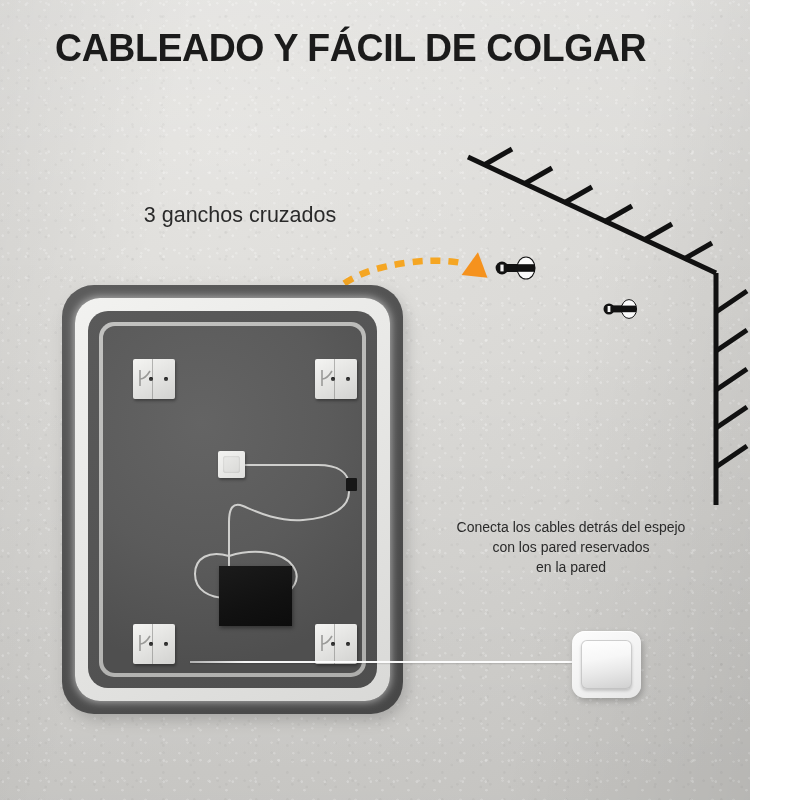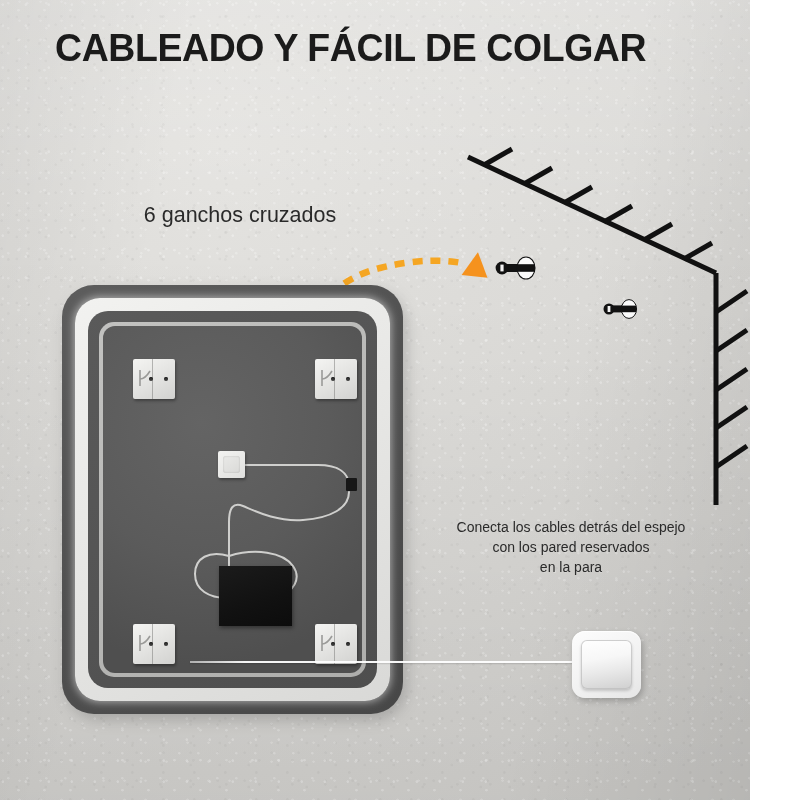--- a/index.html
+++ b/index.html
@@ -281,21 +281,21 @@
 
       <line x1="716" y1="312" x2="747" y2="291"></line>
       <line x1="716" y1="351" x2="747" y2="330"></line>
       <line x1="716" y1="390" x2="747" y2="369"></line>
       <line x1="716" y1="428" x2="747" y2="407"></line>
       <line x1="716" y1="467" x2="747" y2="446"></line>
     </g>
   </svg>
 
   <div class="caption" id="caption-hooks">
-    <div>6 ganchos cruzados</div>
+    <div>3 ganchos cruzados</div>
   </div>
 
   <svg id="hook-arrow-svg" viewBox="0 0 800 800" xmlns="http://www.w3.org/2000/svg">
     <path d="M 299 376 C 296 322, 330 280, 380 268 C 416 259, 446 259, 466 264" fill="none" stroke="#F5A623" stroke-width="6.5" stroke-dasharray="10 8" stroke-linecap="butt"></path>
     <polygon points="476,252 489,276 463,277" fill="#F5921E" transform="rotate(8 476 266)"></polygon>
   </svg>
 
   <svg class="screw" id="screw-primary" viewBox="0 0 43 30" xmlns="http://www.w3.org/2000/svg">
     <rect x="9" y="11" width="20" height="8" fill="#121212"></rect>
     <circle cx="8" cy="15" r="6.4" fill="#121212"></circle>
@@ -371,20 +371,20 @@
       <div id="cable-connector"></div>
       <div id="driver-box"></div>
     </div>
   </div>
 
   <div id="leader-line"></div>
 
   <div class="caption" id="caption-cables">
     <div>Conecta los cables detrás del espejo</div>
     <div>con los pared reservados</div>
-    <div>en la para</div>
+    <div>en la pared</div>
   </div>
 
   <div id="wall-switch">
     <div id="wall-switch-rocker"></div>
   </div>
 
 </div>
 
 </body></html>

